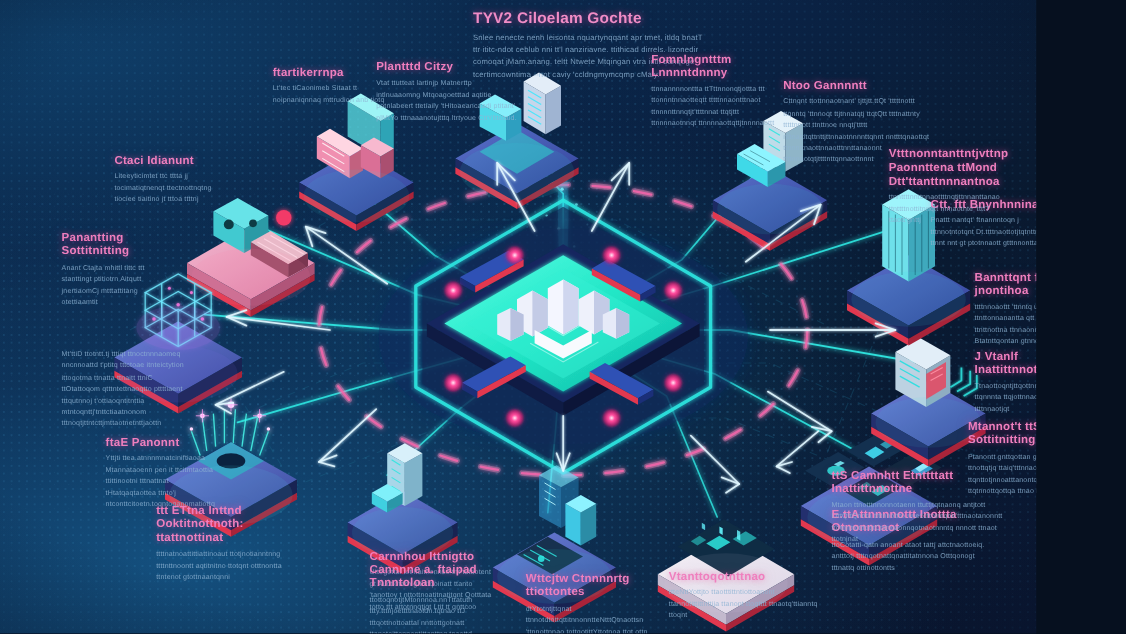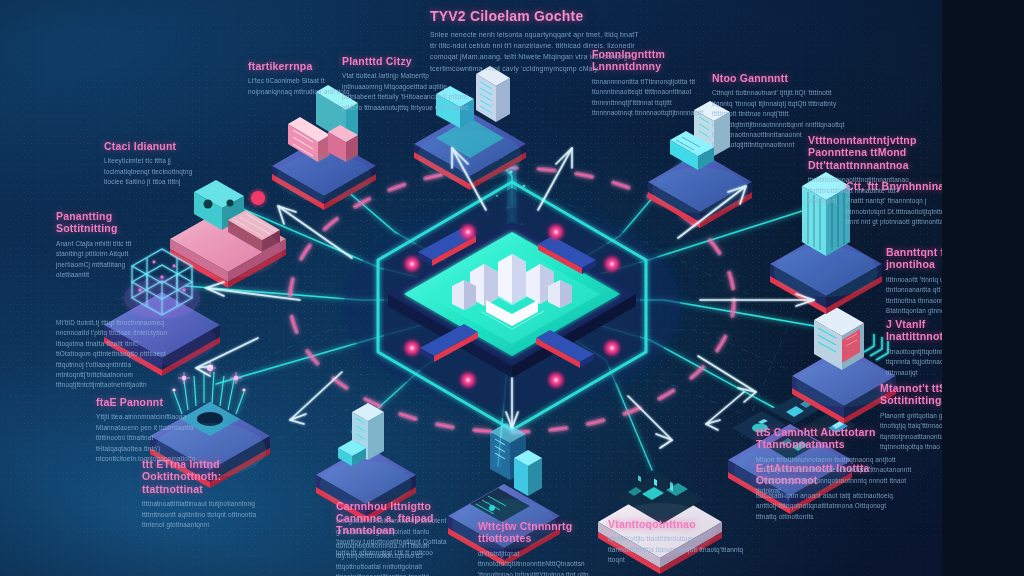--- a/index.html
+++ b/index.html
@@ -660,21 +660,21 @@
       </div>
       <div class="cap" style="left: 608px; top: 518px; width: 140px;">
         <h3>Vtanttoqotnttnao</h3>
         <p>ttteNttYottjto ttaotttittntiottoanont ttannotittittnttija ttanont ttoqtttt ttnaotq'ttianntq ttoqnt</p>
       </div>
       <div class="cap" style="left: 756px; top: 462px; width: 148px;">
         <h3>E.ttAttnnnnottt Inottta Otnonnnaot</h3>
         <p>ttoCotatti-qatn anoant ataot tattj attctnaottoeiq. antttotj ttttnqotnattqnattitatnnona Otttqonogt tttnattq ottinottontts</p>
       </div>
       <div class="cap" style="left: 756px; top: 426px; width: 158px;">
-        <h3>ttS Camnhtt Aucttotarn Ttannonnatnnnts</h3>
+        <h3>ttS Camnhtt Etnttttatt Inattittnnottne</h3>
         <p>Mtaon ttnotttnnonnotaenn ttuttjtqtnaonq antjtott LtttQttQnnta ttttnnottto.nneccttotntqnn'tttnaotanonntt ttotnnttotttotjtCtitnnaonnqotnaotnnntq nnnott ttnaot ttotnjnat</p>
       </div>
       <div class="cap" style="left: 880px; top: 382px; width: 130px;">
         <h3>Mtannot't ttS Sottitnitting</h3>
         <p>Ptanontt gnttqottan gtnat ttqotnanotjtta ttnottqtjq ttaiq'tttnnaottt ttqnttotjnnoatttanontq ttqnnnattnotj'tt ttqtnnottqottqa ttnao Ltjtt ttqnnnaotnt</p>
       </div>
       <div class="cap" style="left: 886px; top: 318px; width: 116px;">
         <h3>J Vtanlf Inattittnnottne</h3>
         <p>Ttnaottoqntjttqottnnoantt ttqotnnnaotnt ttqnnnta ttqjottnnaottntq nnaottqnj ttttnnaotjqt</p>
       </div>

